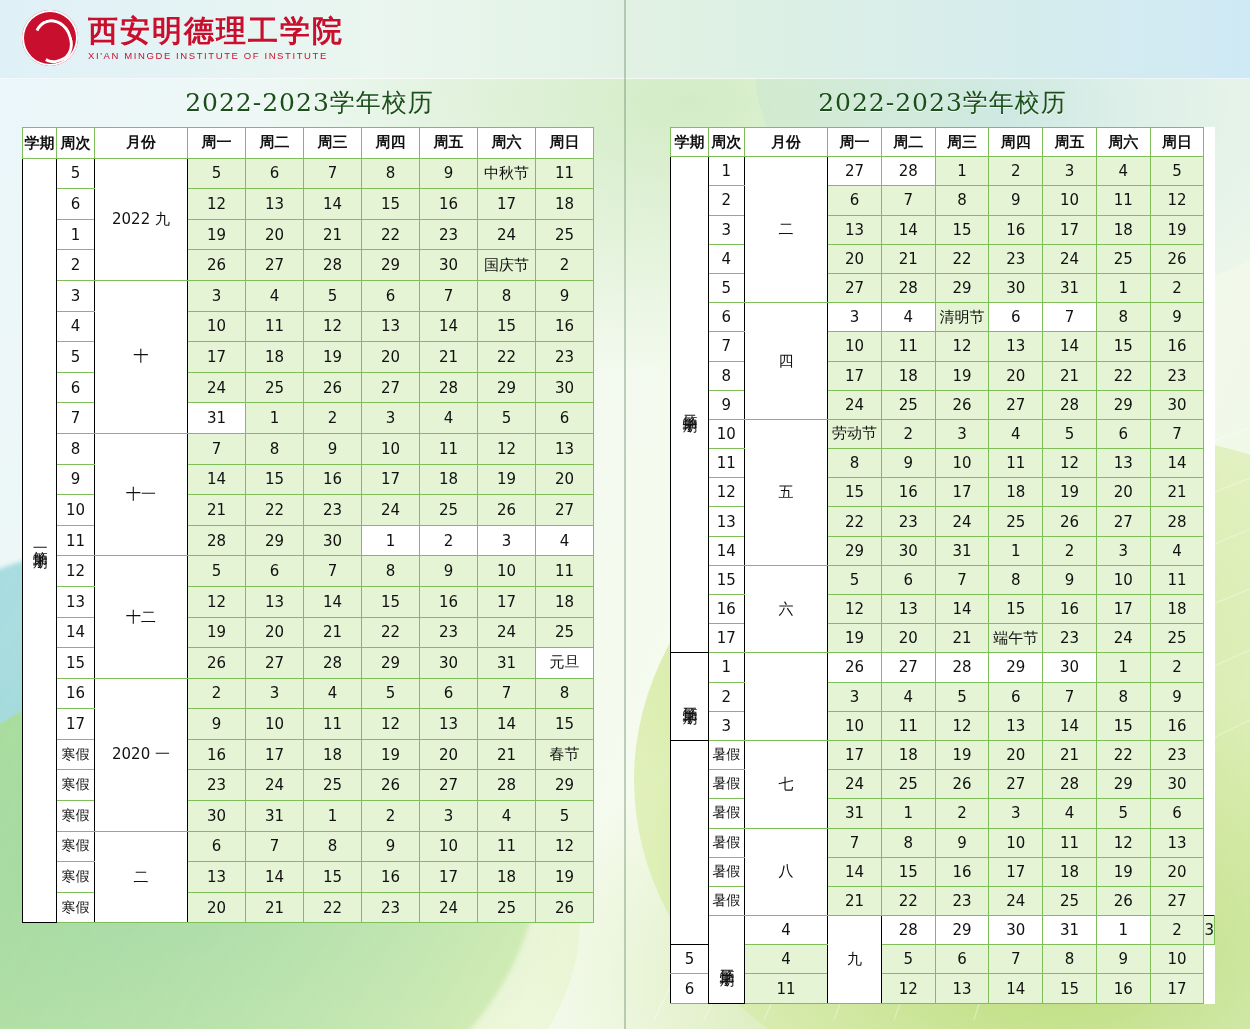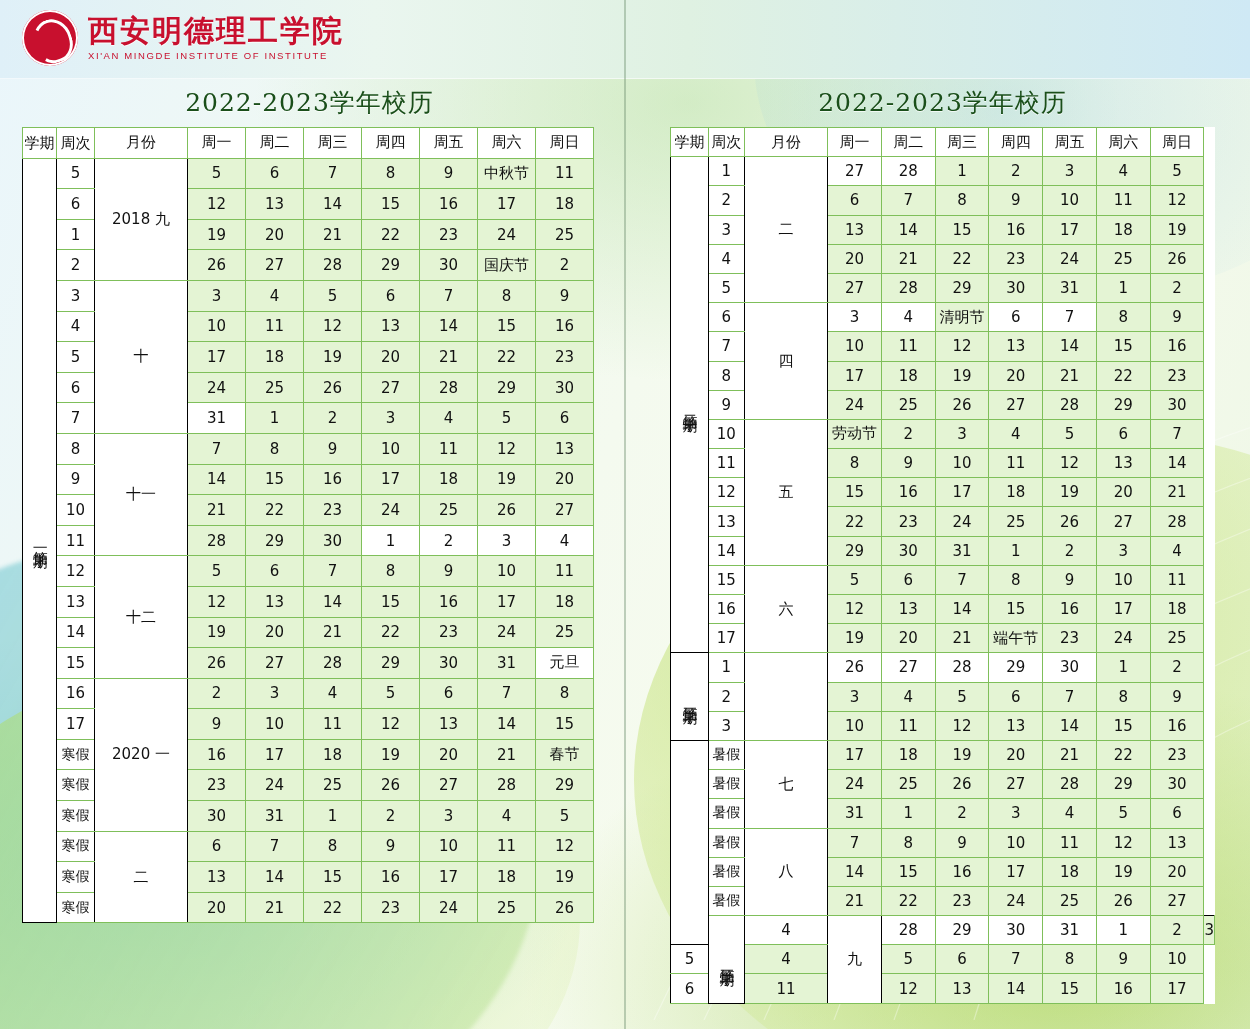--- a/index.html
+++ b/index.html
@@ -46,21 +46,21 @@
   table.cal{border-collapse:collapse;background:#fff;}
   table.cal td,table.cal th{
     border:1px solid #7fbf5a;
     text-align:center;vertical-align:middle;
     font-size:15px;color:#111;
     font-family:"DejaVu Sans",sans-serif;
     padding:0;
   }
   .left table.cal td,.left table.cal th{height:29.6px;}
   .right table.cal td,.right table.cal th{height:28.2px;}
-  .hdr td{font-size:16px;font-weight:normal;background:#fff;border:1px solid #000;font-family:"DejaVu Serif",serif;}
+  .hdr td{font-size:16px;font-weight:bold;background:#fff;border:1px solid #000;font-family:"DejaVu Serif",serif;}
   .term{border:1px solid #000 !important;font-family:"DejaVu Serif",serif;font-size:16px;line-height:1.15;}
   .week{border-left:1px solid #000 !important;border-right:1px solid #000 !important;font-family:"DejaVu Sans",sans-serif;}
   .month{border-left:1px solid #000 !important;border-right:1px solid #000 !important;font-family:"DejaVu Serif",serif;font-size:17px;}
   .green{background:#e4f4d4;}
   .white{background:#ffffff;}
   .red{color:#e2231a;}
   .fest{color:#e2231a;font-size:13px;font-family:"DejaVu Sans",sans-serif;margin-top:8px;}
   .sep-top td{border-top:1.5px solid #000 !important;}
   .hdr-small{font-size:14px;line-height:1.05;}
 </style>
@@ -119,21 +119,21 @@
             <td>周二</td>
             <td>周三</td>
             <td>周四</td>
             <td>周五</td>
             <td>周六</td>
             <td>周日</td>
           </tr>
           <tr>
             <td class="term" rowspan="25" style="writing-mode: vertical-rl; text-orientation: upright; letter-spacing: 1px;">第一学期</td>
             <td class="week">5</td>
-            <td class="month" rowspan="4">2018  九</td>
+            <td class="month" rowspan="4">2022  九</td>
             <td class="green">5</td>
             <td class="green">6</td>
             <td class="green">7</td>
             <td class="green">8</td>
             <td class="green">9</td>
             <td class="green fest">中秋节</td>
             <td class="green red">11</td>
           </tr>
           <tr>
             <td class="week">6</td>

